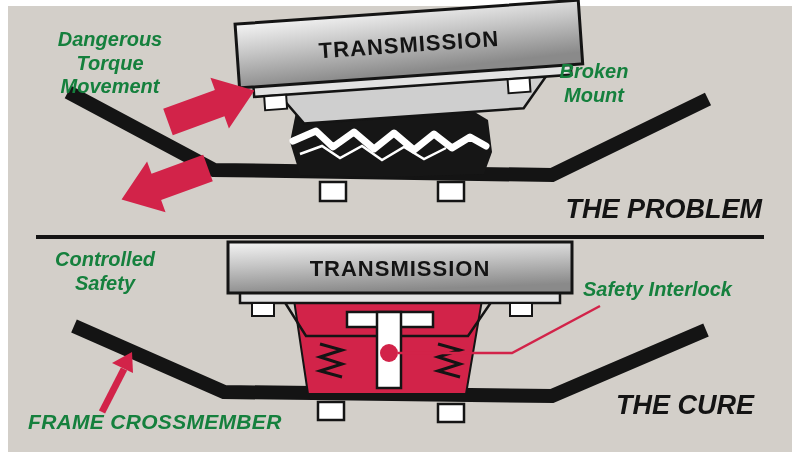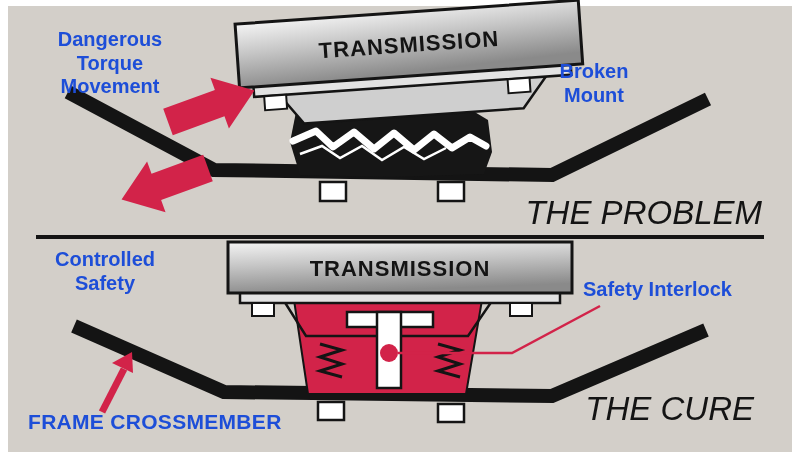--- a/index.html
+++ b/index.html
@@ -5,26 +5,26 @@
   html,body{margin:0;padding:0;background:#ffffff;}
   .page{
     position:relative;width:800px;height:462px;background:#ffffff;overflow:hidden;
     font-family:"Liberation Sans",sans-serif;
   }
   .canvas{
     position:absolute;left:8px;top:6px;width:784px;height:446px;background:#d3cfc9;
   }
   .art{position:absolute;left:0;top:0;width:800px;height:462px;}
   .label{
-    position:absolute;color:#1d4ed8;font-weight:bold;font-size:20px;line-height:1.18;
-    white-space:pre-line;text-align:center;
+    position:absolute;color:#15803d;font-weight:bold;font-size:20px;line-height:1.18;
+    white-space:pre-line;text-align:center;font-style:italic;
   }
   .label.left-align{text-align:left;white-space:nowrap;}
   .title{
-    position:absolute;color:#141414;font-weight:normal;font-style:italic;font-size:33px;
+    position:absolute;color:#141414;font-weight:bold;font-style:italic;font-size:27px;
     white-space:nowrap;
   }
   .caps{letter-spacing:0.3px;}
   .trans-text{
     font-family:"Liberation Sans",sans-serif;font-weight:bold;font-size:22px;
     letter-spacing:1px;fill:#141414;
   }
 </style>
 </head>
 <body>

